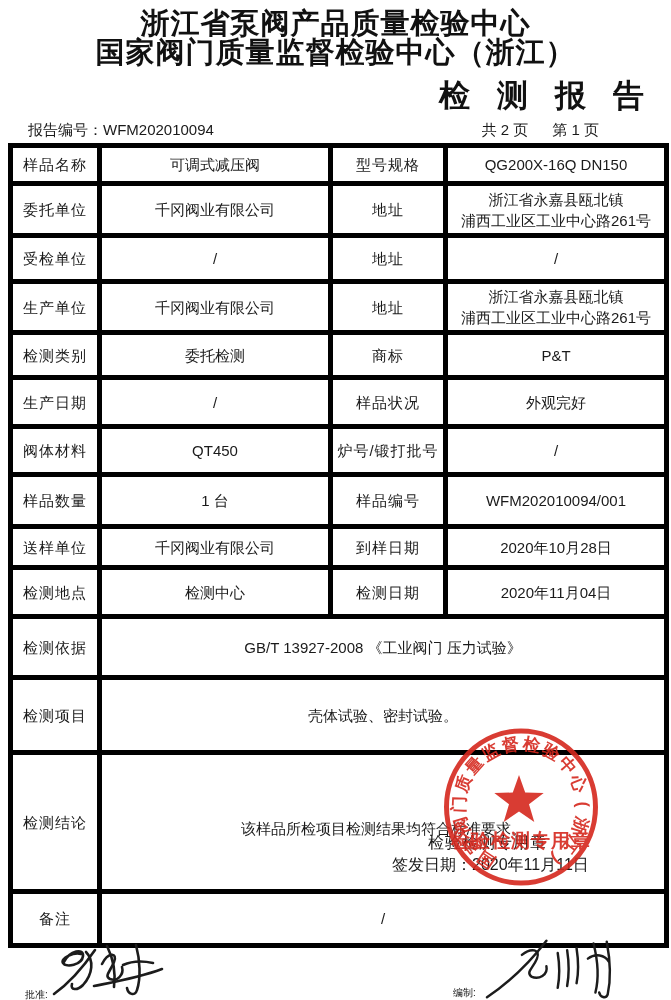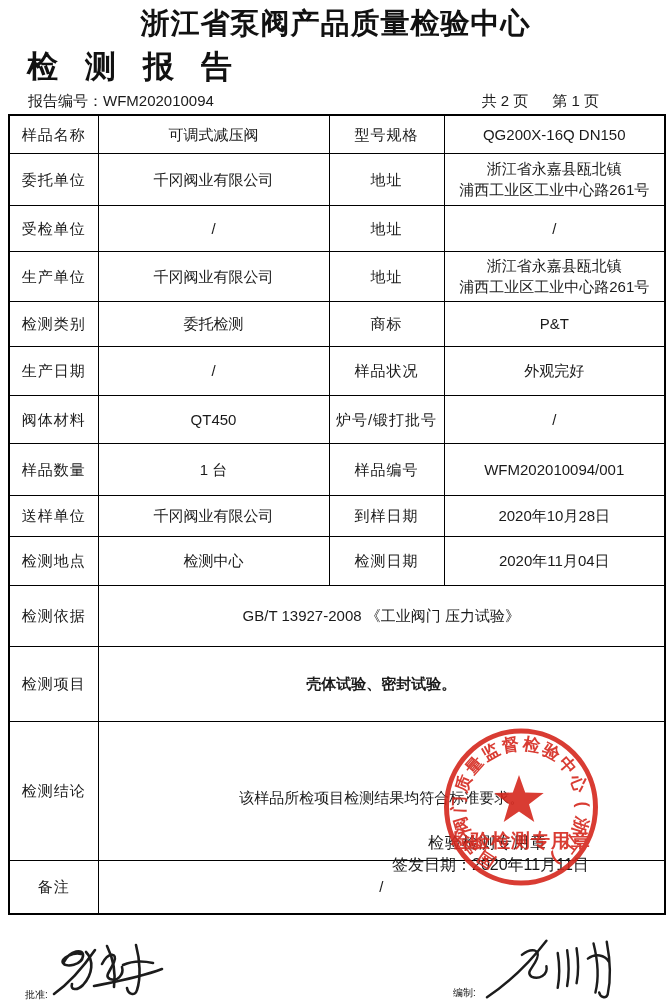--- a/index.html
+++ b/index.html
@@ -11,46 +11,46 @@
     color:#1a1a1a;
     overflow:hidden;
   }
   
   .org-title{
     text-align:center;font-weight:bold;font-size:29px;line-height:29px;
     letter-spacing:1px;color:#111;
   }
   .org-title.first{padding-top:9px;}
   .report-title{
-    text-align:left;font-weight:bold;font-size:31px;line-height:36px;
+    text-align:right;font-weight:bold;font-size:31px;line-height:36px;
     margin-top:11px;color:#111;
     letter-spacing:27px;text-indent:27px;
   }
   .meta-row{
     display:flex;justify-content:space-between;align-items:flex-end;
     margin-top:6px;padding-left:28px;padding-right:72px;
     font-size:15px;line-height:19px;gap:16px;
   }
   .meta-right .page-current{margin-left:24px;}
   
   table.report{
     table-layout:fixed;border-collapse:collapse;
     width:656px;margin-left:8px;margin-top:4px;
     border:2px solid #000;
   }
   table.report td{
-    border:1px solid #000000;
+    border:5px solid #000000;
     font-size:15px;line-height:21px;
     text-align:center;vertical-align:middle;
     padding:2px 4px;
     word-break:break-all;
   }
   td.lbl{letter-spacing:1px;}
   td.pre{white-space:pre-line;}
-  td.left-top{text-align:left;vertical-align:top;padding:18px 4px 4px 12px;font-weight:bold;}
+  td.left-top{text-align:left;vertical-align:top;padding:18px 4px 4px 12px;}
   td.conclusion-cell{position:relative;text-align:left;vertical-align:top;padding:0;}
   .conclusion-text{padding:13px 12px 0 13px;font-size:15px;line-height:21px;}
   .h38{height:38px}.h41{height:41px}.h45{height:45px}.h46{height:46px}
   .h48{height:48px}.h49{height:49px}.h50{height:50px}.h52{height:52px}
   .h54{height:54px}.h61{height:61px}.h75{height:75px}.h139{height:139px}
   
   .printed-seal{
     position:absolute;left:428px;top:833px;
     font-size:16px;letter-spacing:1px;color:#1a1a1a;z-index:2;
   }
@@ -73,20 +73,21 @@
   .sig-prepare{left:453px;top:10px;}
   .sig-stroke{fill:none;stroke:#1c1c1c;stroke-width:2.6;
     stroke-linecap:round;stroke-linejoin:round;}
 </style>
 </head>
 <body>
 
 <div class="page">
 
   <div class="org-title first">浙江省泵阀产品质量检验中心</div>
+  <div class="org-title">国家阀门质量监督检验中心（浙江）</div>
   <div class="report-title">检测报告</div>
 
   <div class="meta-row">
     <div class="meta-left">
       <span>报告编号：</span><span>WFM202010094</span>
     </div>
     <div class="meta-right">
       <span>共 2 页</span><span class="page-current">第 1 页</span>
     </div>
   </div>

